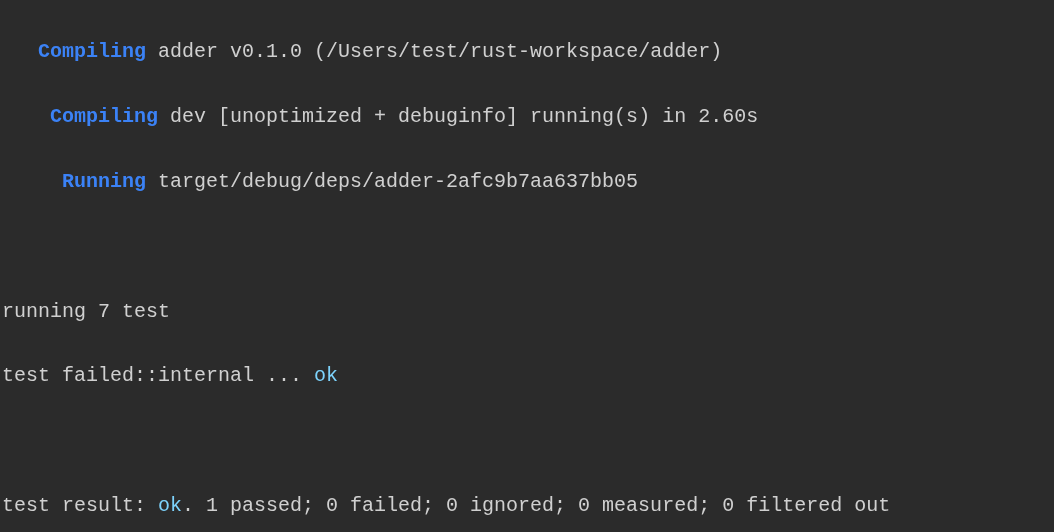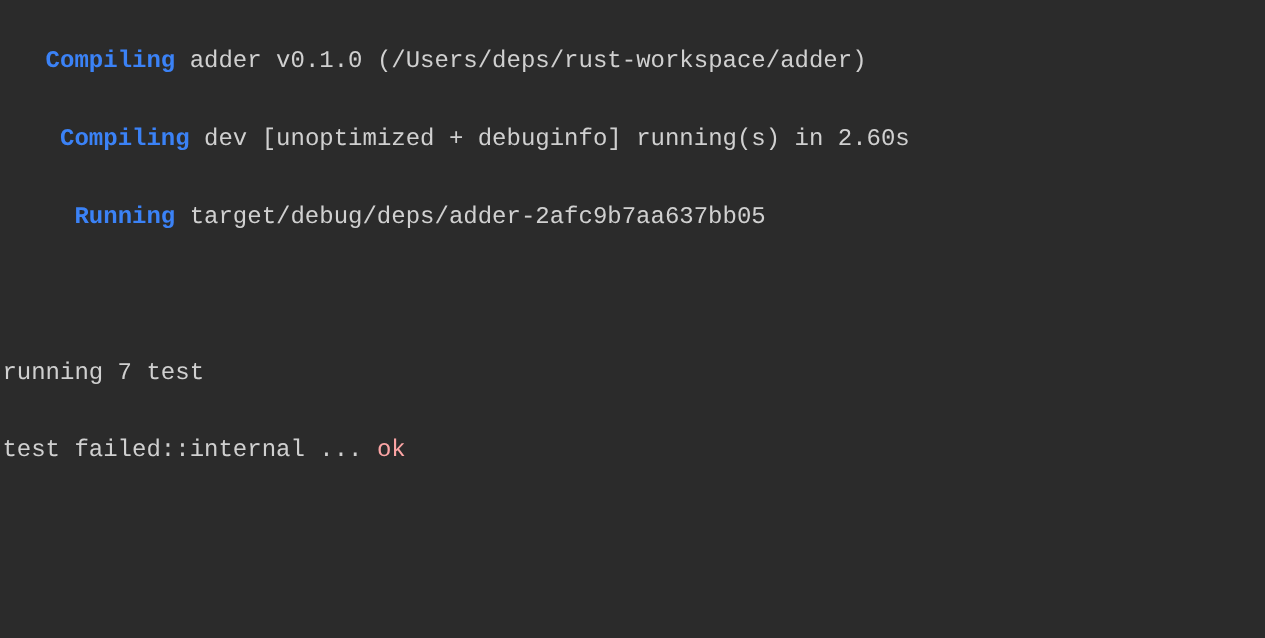--- a/index.html
+++ b/index.html
@@ -13,34 +13,35 @@
     color: #d0d0d0;
     overflow: hidden;
   }
   .terminal {
     padding: 4px 2px;
     line-height: 1.62;
     white-space: pre;
     position: relative;
   }
   .green { color: #3b82f6; font-weight: 600; }
-  .ok { color: #fca5a5; text-align: right; }
+  .ok { color: #7dd3fc; text-align: right; }
   .line { display: block; }
 </style>
 </head>
 <body>
 
 <div class="terminal">
-<span class="line">   <span class="green">Compiling</span><span> adder v0.1.0 (/Users/deps/rust-workspace/adder)</span></span>
+<span class="line">   <span class="green">Compiling</span><span> adder v0.1.0 (/Users/test/rust-workspace/adder)</span></span>
 <span class="line">    <span class="green">Compiling</span><span> dev [unoptimized + debuginfo] running(s) in 2.60s</span></span>
 <span class="line">     <span class="green">Running</span><span> target/debug/deps/adder-2afc9b7aa637bb05</span></span>
 <span class="line"> </span>
 <span class="line">running 7 test</span>
 <span class="line"><span>test failed::internal ... </span><span class="ok">ok</span></span>
 <span class="line"> </span>
+<span class="line"><span>test result: </span><span class="ok">ok</span><span>. 1 passed; 0 failed; 0 ignored; 0 measured; 0 filtered out</span></span>
 
 
 
 
 
 
 
 </div>
 
 </body></html>

